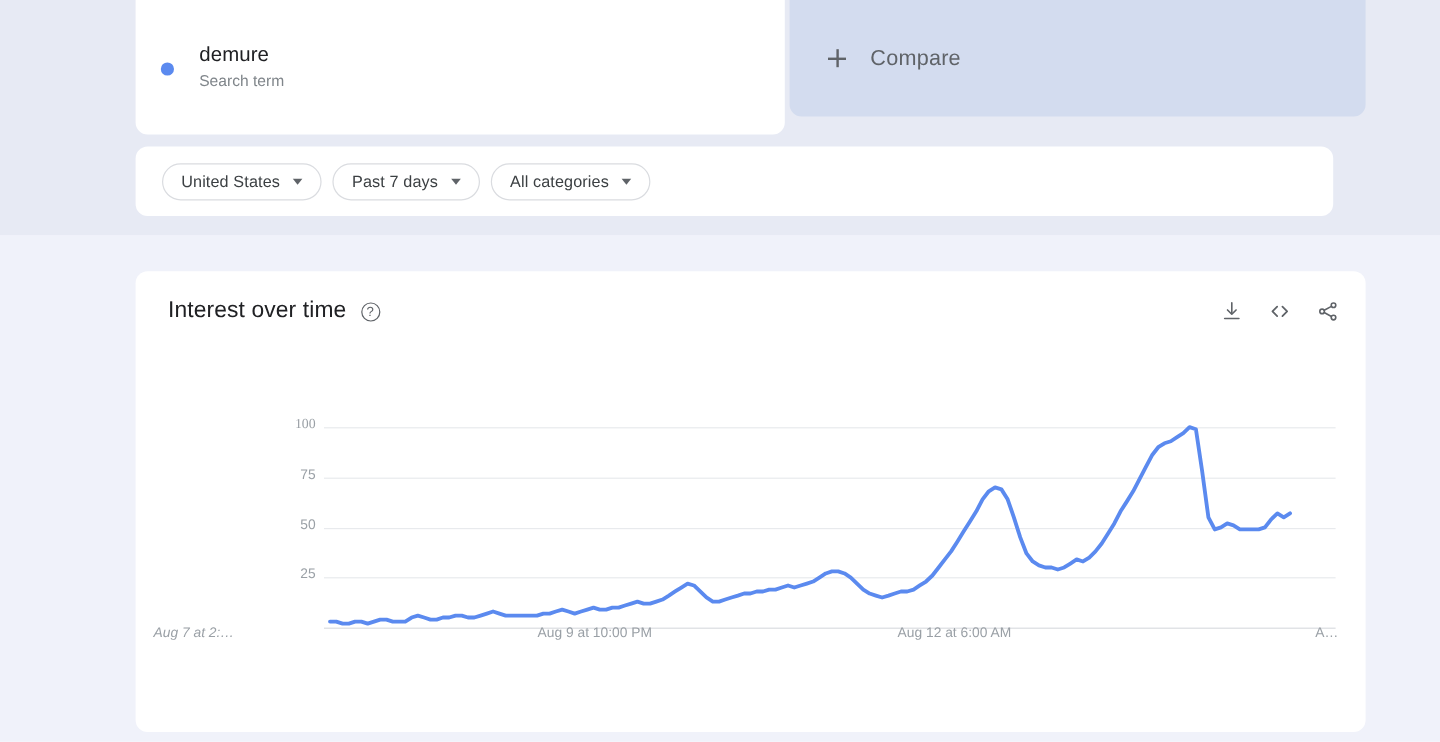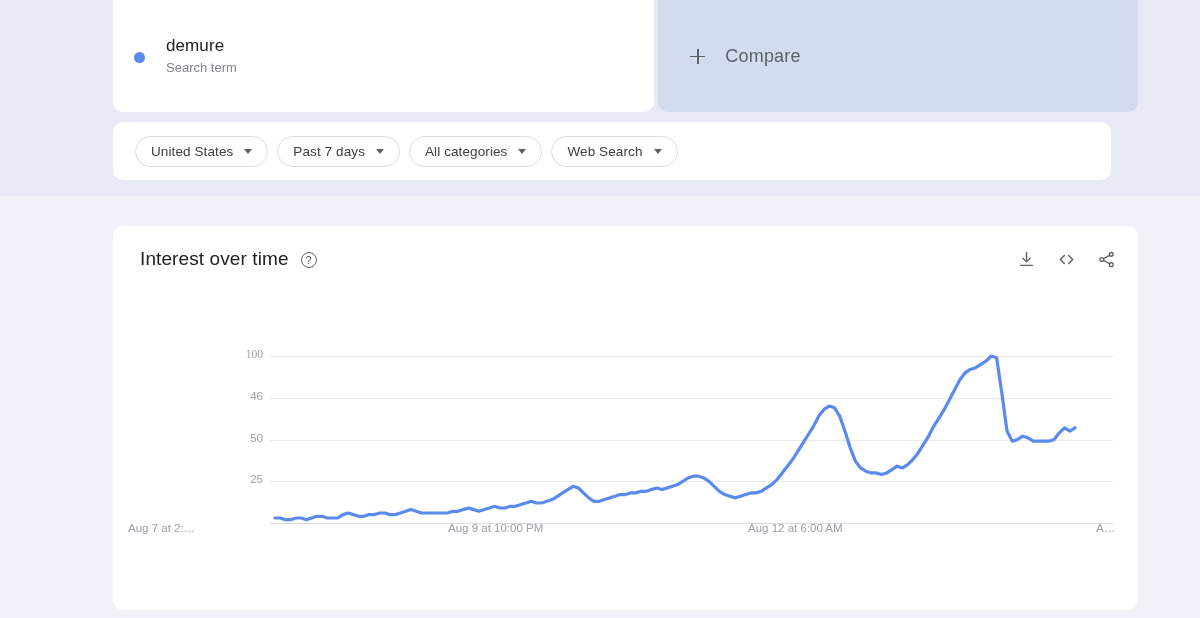--- a/index.html
+++ b/index.html
@@ -71,21 +71,21 @@
     letter-spacing: .1px;
   }
   .term-sub {
     font-size: 13px;
     color: #80868B;
     line-height: 20px;
     margin-top: 1px;
   }
   .compare-card {
     width: 513px;
-    height: 112px;
+    height: 97px;
     margin-left: 4px;
     background: #D3DCEF;
     border-radius: 0 0 10px 10px;
     display: flex;
     align-items: center;
     padding-left: 32px;
     box-sizing: border-box;
     cursor: pointer;
   }
   .plus-icon {
@@ -239,24 +239,20 @@
       <div class="chip">
         <span class="chip-label">United States</span>
         <span class="caret"></span>
       </div>
       <div class="chip">
         <span class="chip-label">Past 7 days</span>
         <span class="caret"></span>
       </div>
       <div class="chip">
         <span class="chip-label">All categories</span>
-        <span class="caret"></span>
-      </div>
-      <div class="chip">
-        <span class="chip-label">Web Search</span>
         <span class="caret"></span>
       </div>
     </div>
 
   <div class="chart-card">
     <div class="chart-header">
       <span class="chart-title">Interest over time</span>
       <span class="help-icon">?</span>
       <span class="chart-actions">
         <span class="act">
@@ -283,25 +279,25 @@
         </span>
       </span>
     </div>
 
     <div class="plot" id="plot">
         <div style="position: absolute; left: 157px; top: 255.25px; width: 843px; height: 1px; background: rgb(232, 234, 237);"></div>
         <div class="ylabel" style="left: 116px; top: 247.25px;">25</div>
         <div style="position: absolute; left: 157px; top: 213.5px; width: 843px; height: 1px; background: rgb(232, 234, 237);"></div>
         <div class="ylabel" style="left: 116px; top: 205.5px;">50</div>
         <div style="position: absolute; left: 157px; top: 171.75px; width: 843px; height: 1px; background: rgb(232, 234, 237);"></div>
-        <div class="ylabel" style="left: 116px; top: 163.75px;">46</div>
+        <div class="ylabel" style="left: 116px; top: 163.75px;">75</div>
         <div style="position: absolute; left: 157px; top: 130px; width: 843px; height: 1px; background: rgb(232, 234, 237);"></div>
         <div class="ylabel" style="left: 116px; top: 122px; font-family: Liberation Serif, serif;">100</div>
         <div style="position: absolute; left: 157px; top: 297px; width: 843px; height: 1px; background: rgb(218, 220, 224);"></div>
-        <div class="xlabel" style="left: 15px;">Aug 7 at 2:…</div>
+        <div class="xlabel" style="left: 15px; font-style: italic;">Aug 7 at 2:…</div>
         <div class="xlabel" style="left: 335px;">Aug 9 at 10:00 PM</div>
         <div class="xlabel" style="left: 635px;">Aug 12 at 6:00 AM</div>
         <div class="xlabel" style="left: 983px;">A…</div>
         <svg width="1025" height="372" style="position: absolute; left: 0px; top: 0px;">
           <polyline points="162.0,292.0 167.2,292.0 172.5,293.7 177.7,293.7 182.9,292.0 188.1,292.0 193.4,293.7 198.6,292.0 203.8,290.3 209.1,290.3 214.3,292.0 219.5,292.0 224.7,292.0 230.0,288.6 235.2,287.0 240.4,288.6 245.7,290.3 250.9,290.3 256.1,288.6 261.3,288.6 266.6,287.0 271.8,287.0 277.0,288.6 282.3,288.6 287.5,287.0 292.7,285.3 297.9,283.6 303.2,285.3 308.4,287.0 313.6,287.0 318.9,287.0 324.1,287.0 329.3,287.0 334.5,287.0 339.8,285.3 345.0,285.3 350.2,283.6 355.5,282.0 360.7,283.6 365.9,285.3 371.2,283.6 376.4,282.0 381.6,280.3 386.8,282.0 392.1,282.0 397.3,280.3 402.5,280.3 407.8,278.6 413.0,277.0 418.2,275.3 423.4,277.0 428.7,277.0 433.9,275.3 439.1,273.6 444.4,270.3 449.6,266.9 454.8,263.6 460.0,260.3 465.3,261.9 470.5,266.9 475.7,271.9 481.0,275.3 486.2,275.3 491.4,273.6 496.6,271.9 501.9,270.3 507.1,268.6 512.3,268.6 517.6,266.9 522.8,266.9 528.0,265.3 533.2,265.3 538.5,263.6 543.7,261.9 548.9,263.6 554.2,261.9 559.4,260.3 564.6,258.6 569.8,255.3 575.1,251.9 580.3,250.2 585.5,250.2 590.8,251.9 596.0,255.3 601.2,260.3 606.4,265.3 611.7,268.6 616.9,270.3 622.1,271.9 627.4,270.3 632.6,268.6 637.8,266.9 643.0,266.9 648.3,265.3 653.5,261.9 658.7,258.6 664.0,253.6 669.2,246.9 674.4,240.2 679.6,233.5 684.9,225.2 690.1,216.8 695.3,208.5 700.6,200.1 705.8,190.1 711.0,183.4 716.2,180.1 721.5,181.8 726.7,190.1 731.9,205.1 737.2,221.8 742.4,235.2 747.6,241.9 752.8,245.2 758.1,246.9 763.3,246.9 768.5,248.6 773.8,246.9 779.0,243.6 784.2,240.2 789.5,241.9 794.7,238.6 799.9,233.5 805.1,226.9 810.4,218.5 815.6,210.2 820.8,200.1 826.1,191.8 831.3,183.4 836.5,173.4 841.7,163.4 847.0,153.4 852.2,146.7 857.4,143.4 862.7,141.7 867.9,138.3 873.1,135.0 878.3,130.0 883.6,131.7 888.8,166.7 894.0,205.1 899.3,215.2 904.5,213.5 909.7,210.2 914.9,211.8 920.2,215.2 925.4,215.2 930.6,215.2 935.9,215.2 941.1,213.5 946.3,206.8 951.5,201.8 956.8,205.1 962.0,201.8" fill="none" stroke="#5B8AEF" stroke-width="3.2" stroke-linejoin="round" stroke-linecap="round"></polyline>
         </svg>
       </div>
   </div>
 </div>
 

